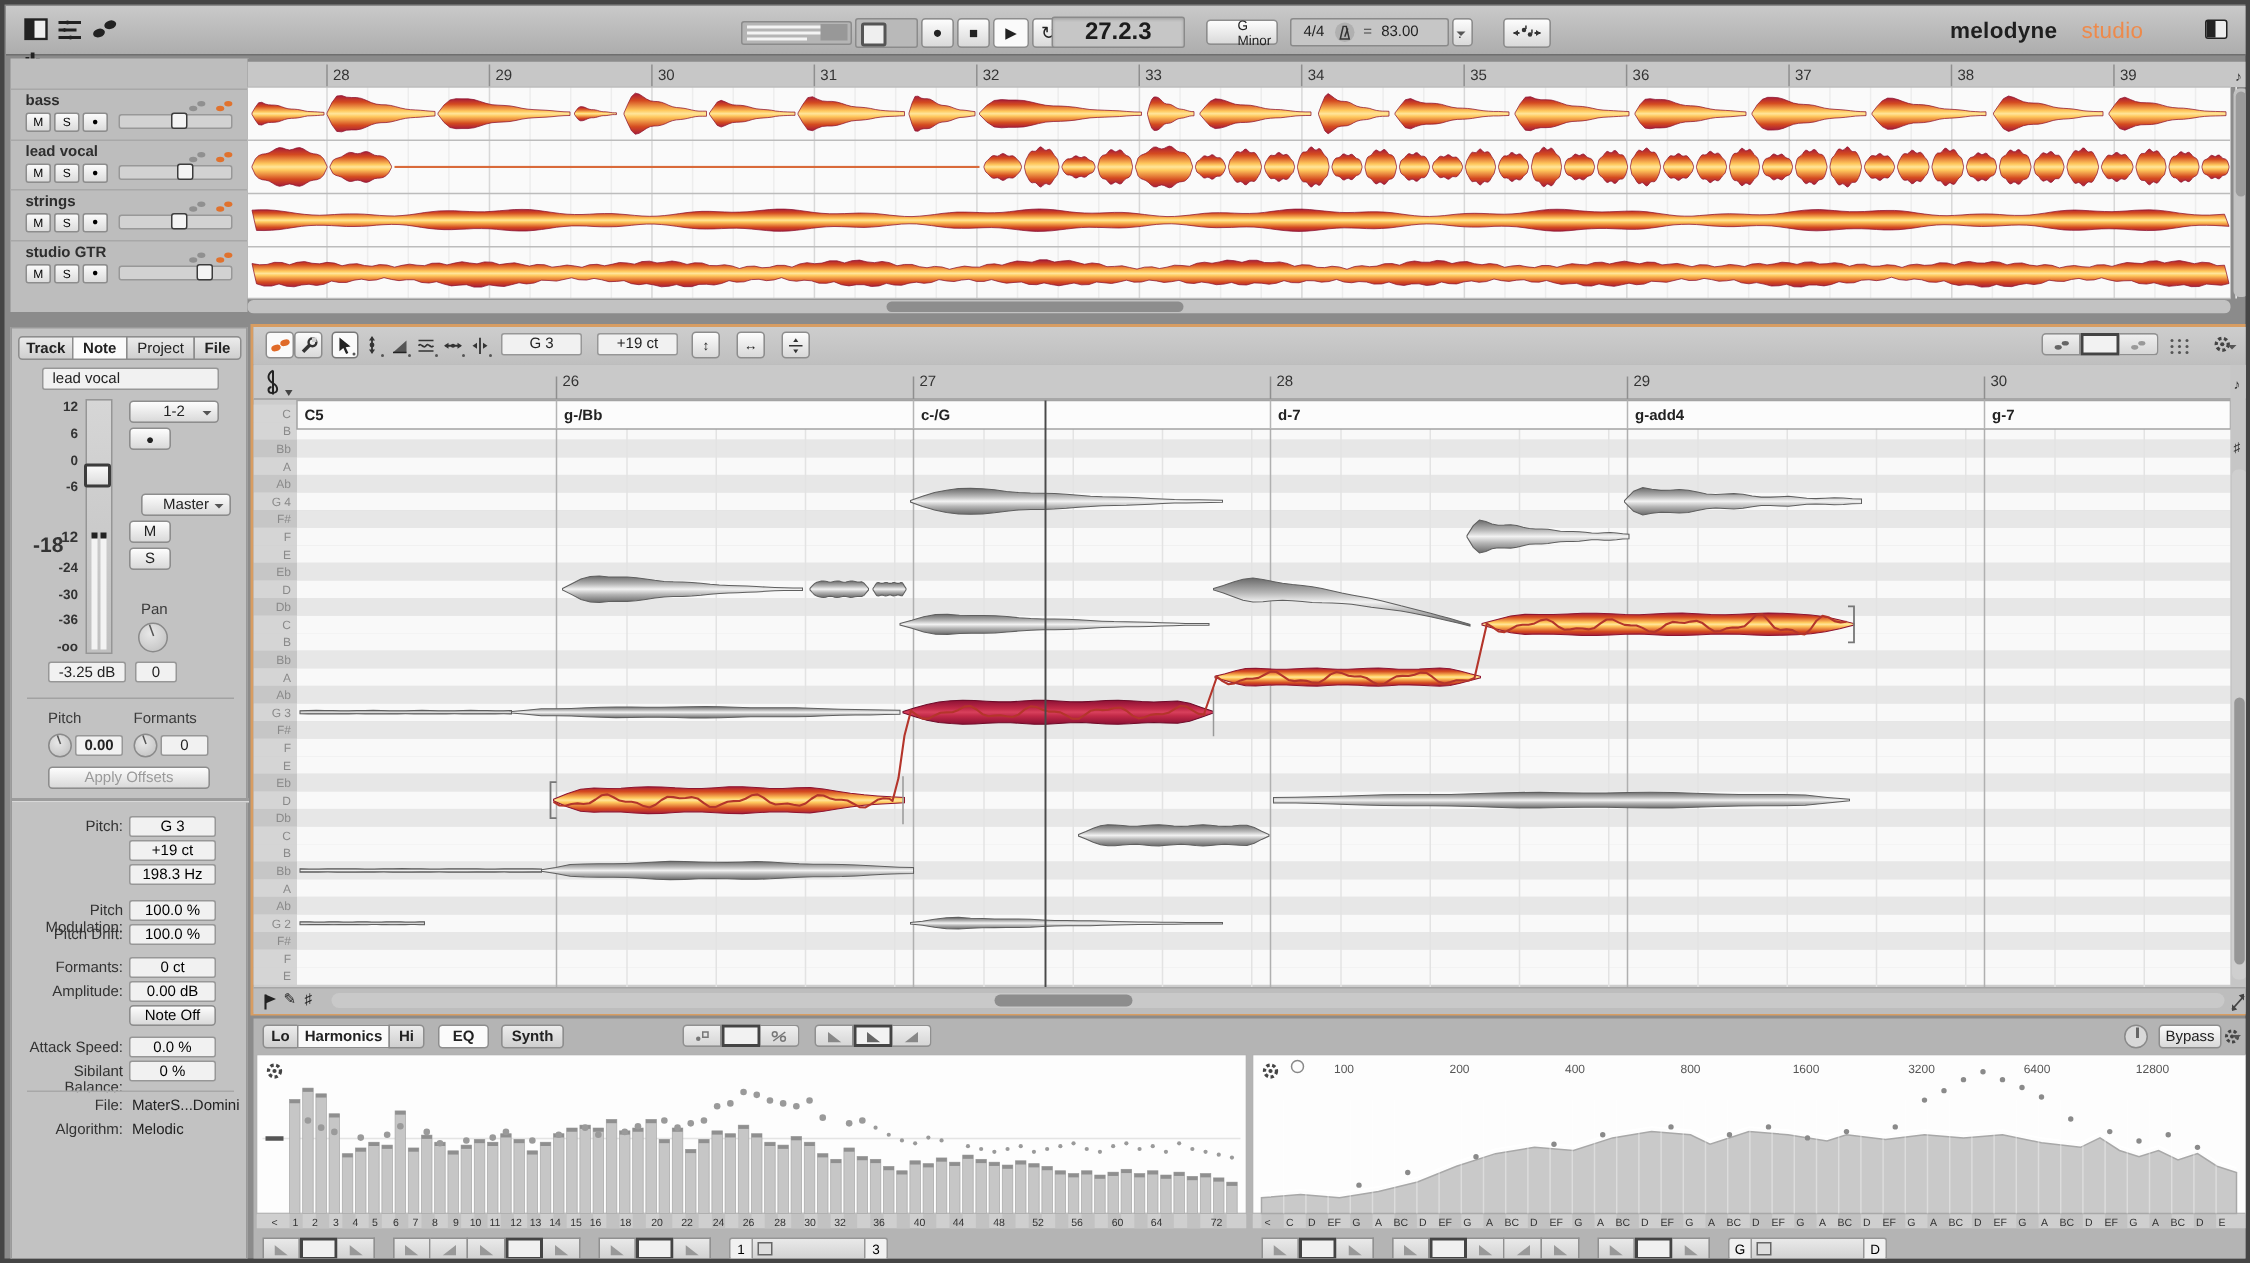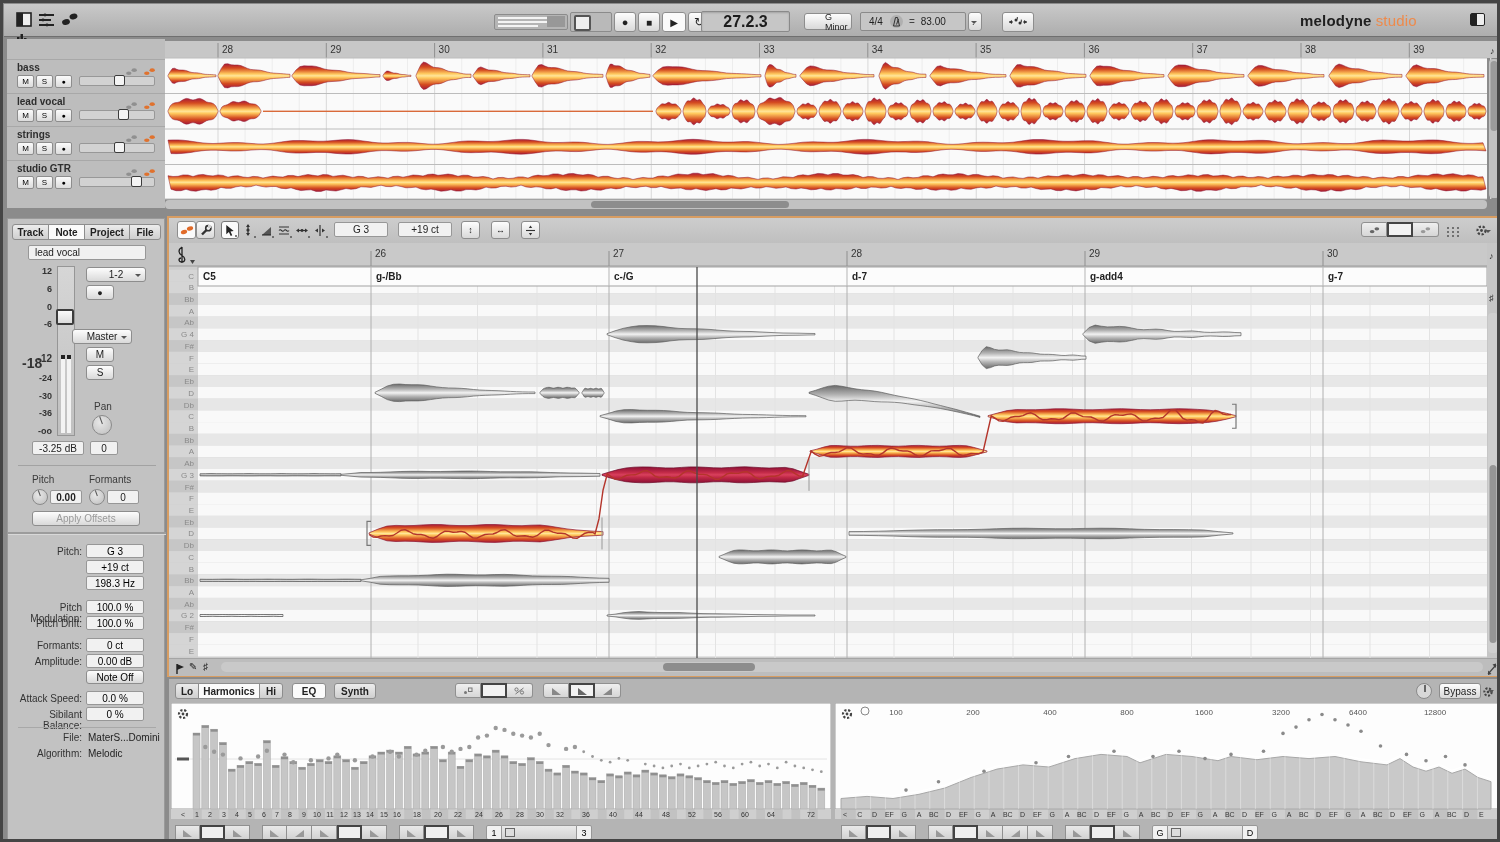--- a/index.html
+++ b/index.html
@@ -113,21 +113,21 @@
           <path d="M1,6 L5,6 M15,6 L19,6" stroke="#333" stroke-width="1.2"></path>
           <polygon points="1,6 4,4 4,8" fill="#333"></polygon>
           <polygon points="19,6 16,4 16,8" fill="#333"></polygon>
           <circle cx="8" cy="4" r="1.5" fill="#333"></circle>
           <circle cx="12" cy="7" r="1.5" fill="#333"></circle>
           <line x1="9.3" y1="3.4" x2="9.3" y2="1" stroke="#333"></line>
           <line x1="13.3" y1="6.4" x2="13.3" y2="3.6" stroke="#333"></line>
         </svg>
     </div>
     <div class="abs" style="left:1296px;top:8px;font-size:15px;letter-spacing:.2px;">
-      <span style="font-weight:bold;color:#1f1f1f;">melodyne</span><span style="color:#ee8a4b;margin-left:4px;">studio</span>
+      <span style="font-weight:bold;color:#1f1f1f;">melodyne</span><span style="color:#ee8a4b;margin-left:16px;">studio</span>
     </div>
     <div class="abs" style="left:1466px;top:9px;width:15px;height:13px;border:1.5px solid #222;border-radius:2px;background:#eee;box-sizing:border-box;">
       <div style="position:absolute;left:0;top:0;width:6px;height:100%;background:#222;"></div>
     </div>
   </div>
 
   <div class="panel" id="trackHeads" style="left:4px;top:36px;width:158px;height:169px;background:#bdbdbd;border-right:1px solid #8a8a8a;">
       <div style="position: absolute; left: 0px; top: 20px; width: 158px; height: 33px; border-top: 1px solid rgb(168, 168, 168);">
         <div style="position: absolute; left: 10px; top: 2px; font-size: 10px; font-weight: bold; color: rgb(46, 46, 46);">bass</div>
         <div style="position: absolute; left: 118px; top: 2px;"><svg width="13" height="9" viewBox="0 0 14 10">
@@ -342,21 +342,21 @@
       <rect x="1324" y="18" width="10" height="139" rx="4" fill="#c2c2c2"></rect>
       <rect x="1325.5" y="20" width="7" height="70" rx="3.5" fill="#9b9b9b"></rect>
       <rect x="0" y="159" width="1322" height="9" rx="4" fill="#c2c2c2"></rect>
       <rect x="426" y="160" width="198" height="7" rx="3.5" fill="#8d8d8d"></rect>
     </svg>
 
   <div class="panel" id="leftPanel" style="left:4px;top:215px;width:158px;height:623px;border:1px solid #9a9a9a;box-sizing:border-box;">
     <div id="lpTabs">
         <div style="position: absolute; left: 4px; top: 5px; width: 37px; height: 16px; display: flex; align-items: center; justify-content: center; font-size: 10px; font-weight: bold; color: rgb(34, 34, 34); border: 1px solid rgb(141, 141, 141); box-sizing: border-box; background: linear-gradient(rgb(236, 236, 236), rgb(207, 207, 207)); border-radius: 3px 0px 0px 3px;">Track</div>
         <div style="position: absolute; left: 40px; top: 5px; width: 37px; height: 16px; display: flex; align-items: center; justify-content: center; font-size: 10px; font-weight: bold; color: rgb(34, 34, 34); border: 1px solid rgb(141, 141, 141); box-sizing: border-box; background: rgb(251, 251, 251); border-radius: 0px;">Note</div>
-        <div style="position: absolute; left: 76px; top: 5px; width: 46px; height: 16px; display: flex; align-items: center; justify-content: center; font-size: 10px; font-weight: bold; color: rgb(34, 34, 34); border: 1px solid rgb(141, 141, 141); box-sizing: border-box; background: linear-gradient(rgb(236, 236, 236), rgb(207, 207, 207)); border-radius: 0px; text-align: center;">Project</div>
+        <div style="position: absolute; left: 76px; top: 5px; width: 46px; height: 16px; display: flex; align-items: center; justify-content: center; font-size: 10px; font-weight: normal; color: rgb(34, 34, 34); border: 1px solid rgb(141, 141, 141); box-sizing: border-box; background: linear-gradient(rgb(236, 236, 236), rgb(207, 207, 207)); border-radius: 0px; text-align: center;">Project</div>
         <div style="position: absolute; left: 121px; top: 5px; width: 32px; height: 16px; display: flex; align-items: center; justify-content: center; font-size: 10px; font-weight: bold; color: rgb(34, 34, 34); border: 1px solid rgb(141, 141, 141); box-sizing: border-box; background: linear-gradient(rgb(236, 236, 236), rgb(207, 207, 207)); border-radius: 0px 3px 3px 0px;">File</div>
       </div>
     <div class="field" style="left:20px;top:26px;width:118px;height:15px;justify-content:flex-start;padding-left:6px;">lead vocal</div>
     <div id="faderScale">
         <div style="position: absolute; left: 14px; top: 47px; width: 30px; text-align: right; font-size: 9px; font-weight: bold; color: rgb(51, 51, 51);">12</div>
         <div style="position: absolute; left: 14px; top: 64.8px; width: 30px; text-align: right; font-size: 9px; font-weight: bold; color: rgb(51, 51, 51);">6</div>
         <div style="position: absolute; left: 14px; top: 82.6px; width: 30px; text-align: right; font-size: 9px; font-weight: bold; color: rgb(51, 51, 51);">0</div>
         <div style="position: absolute; left: 14px; top: 100.4px; width: 30px; text-align: right; font-size: 9px; font-weight: bold; color: rgb(51, 51, 51);">-6</div>
         <div style="position: absolute; left: 14px; top: 118.2px; width: 30px; text-align: right; font-size: 10px; font-weight: bold; color: rgb(51, 51, 51); margin-top: 16px;">-12</div>
         <div style="position: absolute; left: 14px; top: 136px; width: 30px; text-align: left; font-size: 14px; font-weight: bold; color: rgb(51, 51, 51);">-18</div>
@@ -367,21 +367,21 @@
       </div>
     <div class="abs" style="left:49px;top:47px;width:18px;height:170px;background:linear-gradient(#d6d6d6,#c0c0c0);border:1px solid #969696;box-sizing:border-box;">
       <div style="position:absolute;left:3px;bottom:2px;width:4px;height:75px;background:#f3f3f3;"></div>
       <div style="position:absolute;left:9px;bottom:2px;width:4px;height:75px;background:#f3f3f3;"></div>
       <div style="position:absolute;left:3px;top:88px;width:4px;height:4px;background:#222;"></div>
       <div style="position:absolute;left:9px;top:88px;width:4px;height:4px;background:#222;"></div>
       <div style="position:absolute;left:-2px;top:42px;width:18px;height:16px;background:linear-gradient(#fafafa,#dcdcdc);border:2px solid #3c3c3c;border-radius:2px;box-sizing:border-box;"></div>
     </div>
     <div class="btn dd" style="left:78px;top:48px;width:60px;height:15px;">1-2</div>
     <div class="btn" style="left:78px;top:66px;width:28px;height:15px;font-size:9px;">●</div>
-    <div class="btn dd" style="left:64px;top:110px;width:60px;height:15px;">Master</div>
+    <div class="btn dd" style="left:86px;top:110px;width:60px;height:15px;">Master</div>
     <div class="btn" style="left:78px;top:128px;width:28px;height:15px;">M</div>
     <div class="btn" style="left:78px;top:146px;width:28px;height:15px;">S</div>
     <div class="lbl" style="left:86px;top:182px;">Pan</div>
     <div class="knob" style="left:84px;top:196px;width:20px;height:20px;"></div>
     <div class="field" style="left:24px;top:222px;width:52px;height:14px;">-3.25 dB</div>
     <div class="field" style="left:82px;top:222px;width:28px;height:14px;">0</div>
     <div class="abs" style="left:10px;top:246px;width:138px;height:1px;background:#a2a2a2;"></div>
     <div class="lbl" style="left:24px;top:255px;">Pitch</div>
     <div class="lbl" style="left:81px;top:255px;">Formants</div>
     <div class="knob" style="left:24px;top:270px;width:16px;height:16px;"></div>

